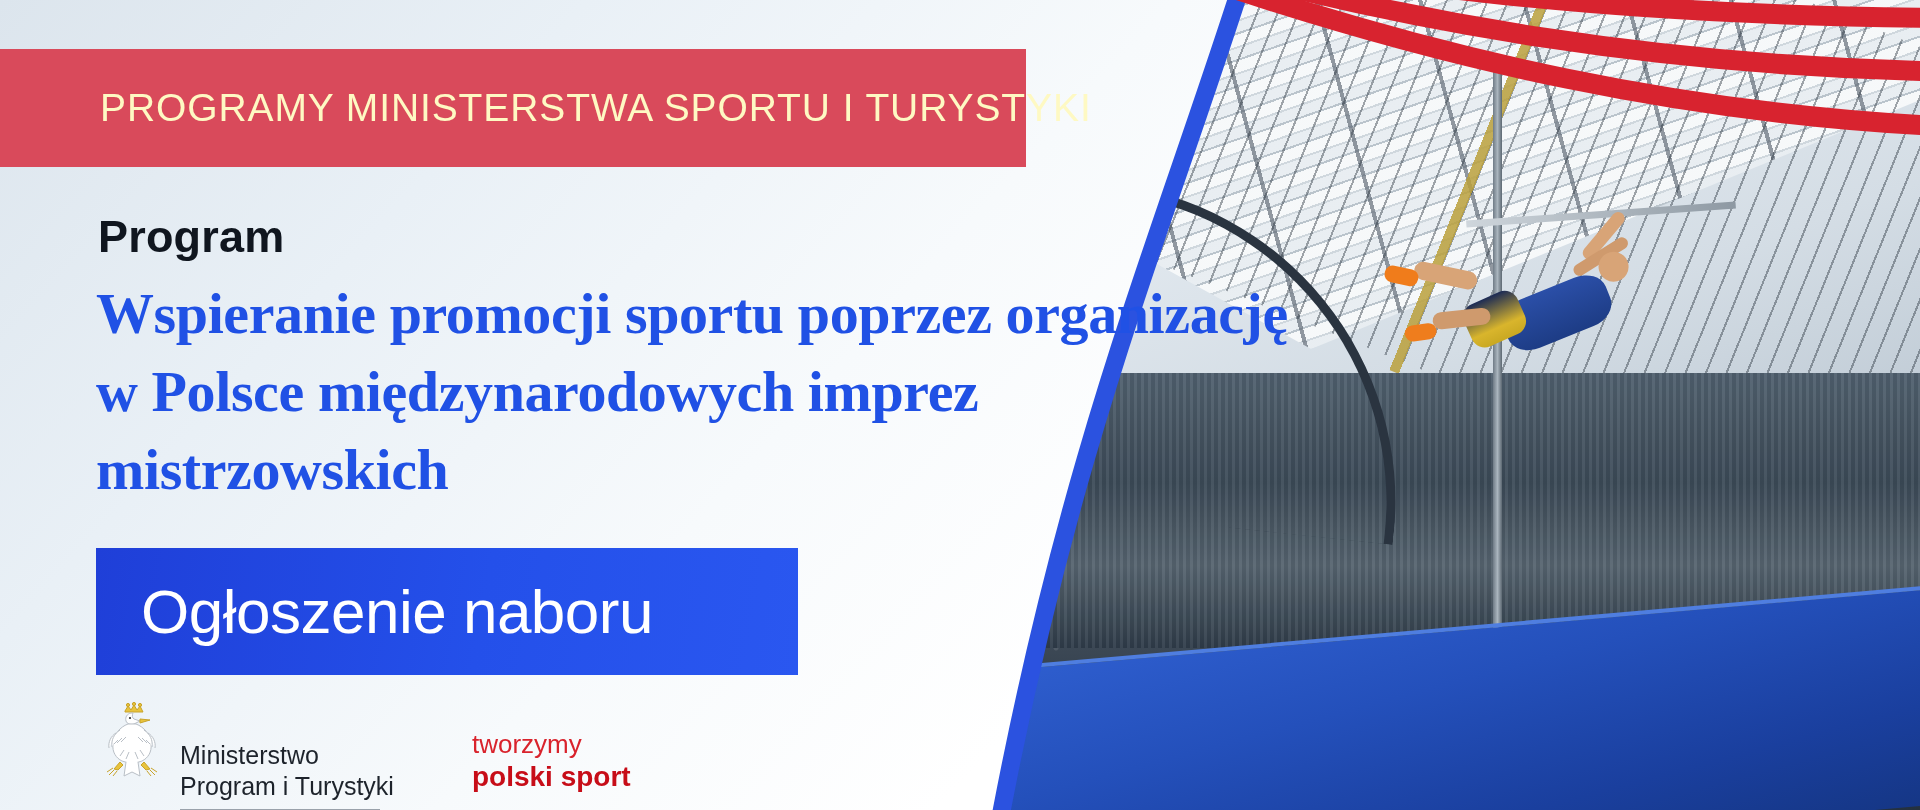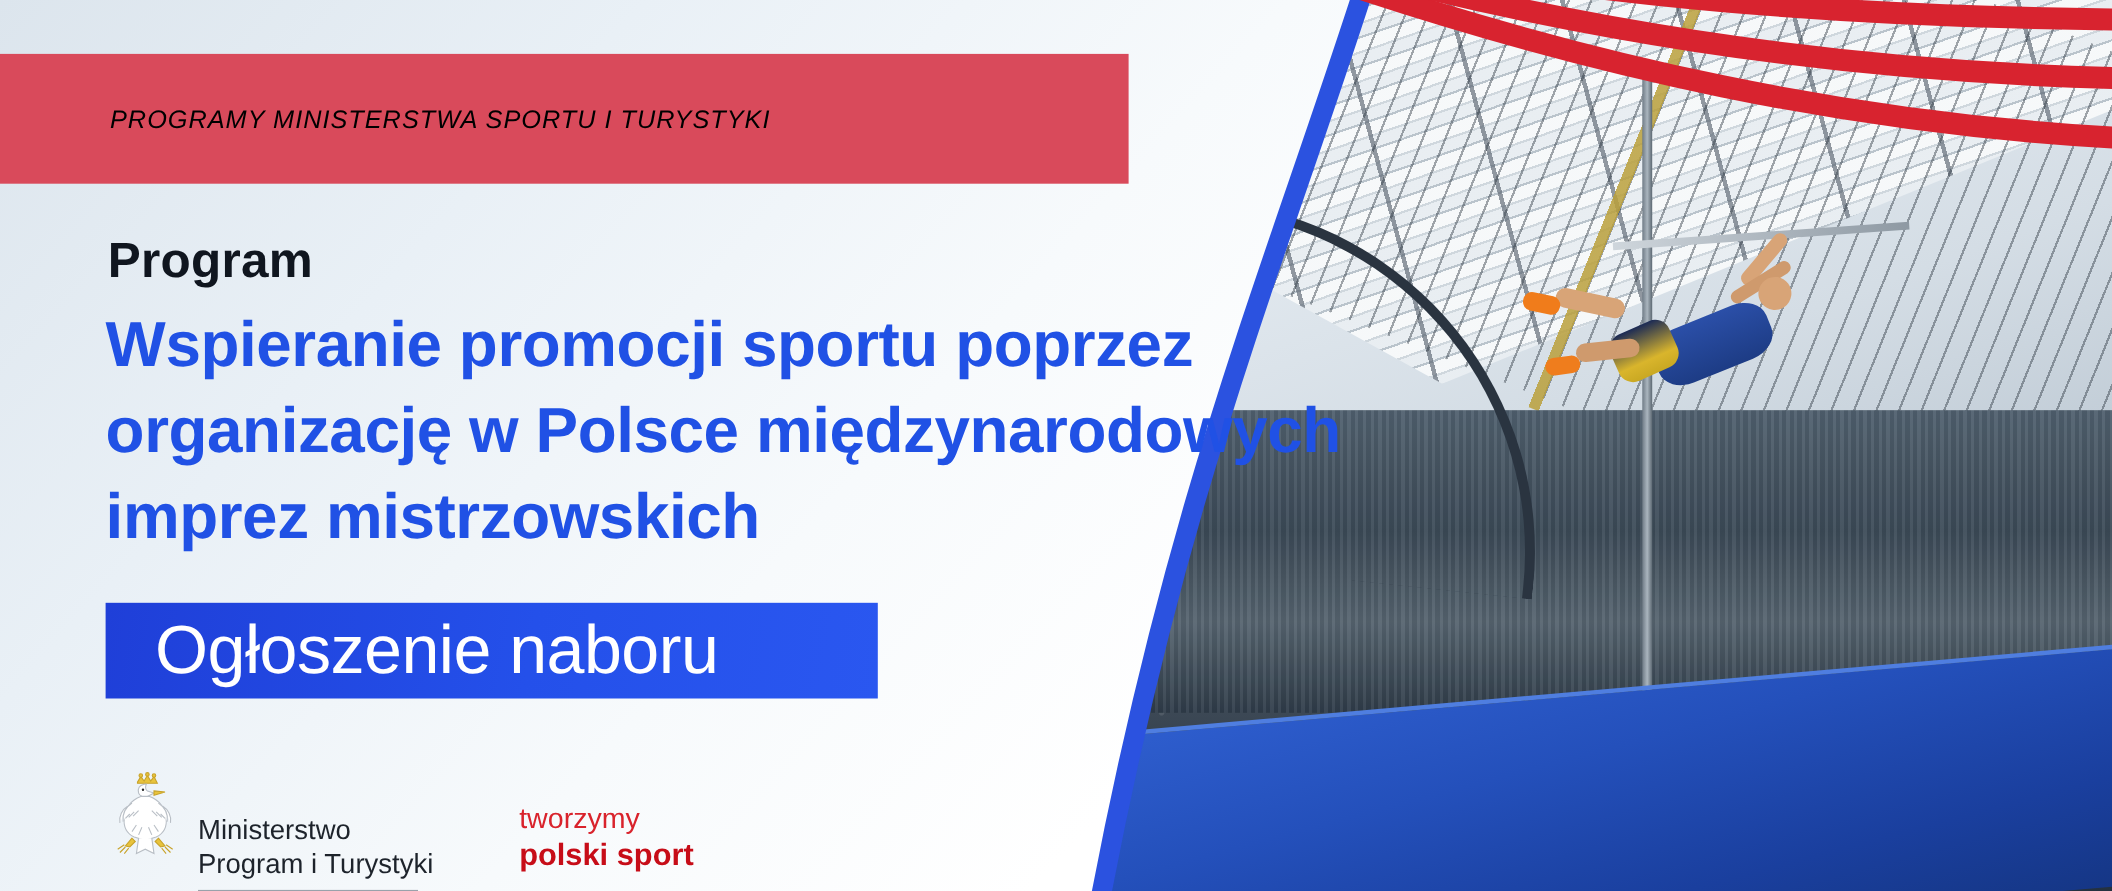--- a/index.html
+++ b/index.html
@@ -186,46 +186,46 @@
 
   
   #red-bar {
     position:absolute;
     left:0; top:49px;
     width:1026px; height:118px;
     background:#d94a5b;
     display:flex; align-items:center;
   }
   #red-bar-text {
-    color:#000000;
-    font-size:23px;
+    color:#fef9c3;
+    font-size:39px;
     letter-spacing:.9px;
     font-weight:400;
     padding-left:100px;
     white-space:nowrap;
-    font-style:italic;
   }
   #program-label {
     position:absolute; left:98px; top:211px;
     font-size:45px; color:#10161f; font-weight:700;
     letter-spacing:.2px;
   }
   #headline {
     position:absolute; left:96px; top:275px;
     width:1220px;
     color:#2051e5;
     font-weight:700;
     font-size:58px;
     line-height:78px;
     letter-spacing:-.4px;
+    font-family:Liberation Serif, serif;
   }
   #cta-button {
     position:absolute;
     left:96px; top:548px;
-    width:702px; height:87px;
+    width:702px; height:127px;
     background:linear-gradient(100deg,#1f3fd8 0%, #2450ea 55%, #2a57f0 100%);
     display:flex; align-items:center;
     cursor:pointer;
   }
   #cta-label {
     color:#ffffff; font-size:62px; font-weight:400;
     padding-left:45px; letter-spacing:-.5px;
   }
 
   

